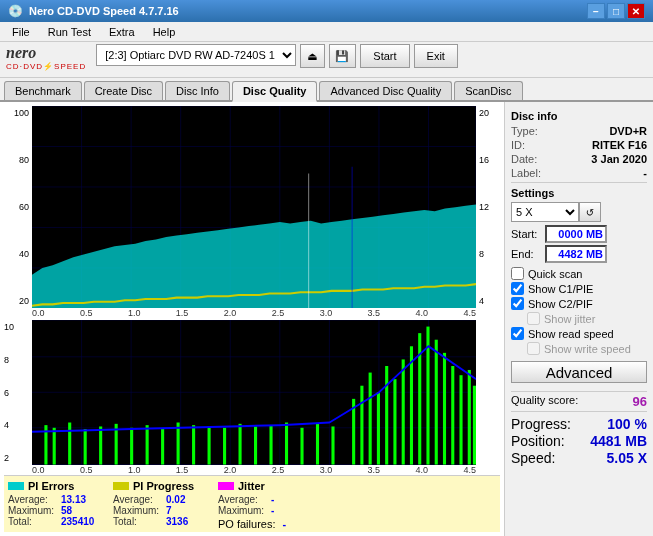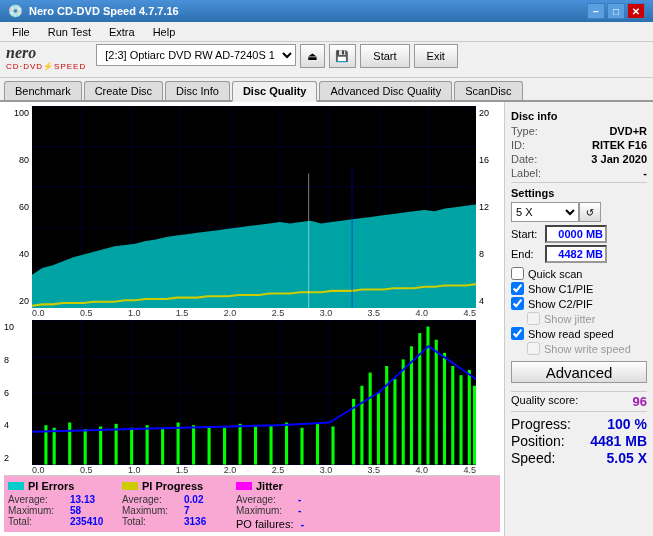--- a/index.html
+++ b/index.html
@@ -125,28 +125,28 @@
       border-right: 1px solid #ccc;
       padding: 4px;
       display: flex;
       flex-direction: column;
     }
     
     
     .legend {
       display: flex;
       padding: 4px 4px 2px 4px;
-      background: #f9a8d4;
+      background: #fef9c3;
       border-top: 1px solid #ccc;
       gap: 12px;
     }
     .legend-group { display: flex; flex-direction: column; }
     .legend-title { display: flex; align-items: center; gap: 4px; font-size: 11px; font-weight: bold; margin-bottom: 2px; }
     .legend-swatch { width: 16px; height: 8px; display: inline-block; }
-    .legend-row { display: flex; gap: 12px; font-size: 10px; }
+    .legend-row { display: flex; gap: 3px; font-size: 10px; }
     .legend-label { color: #333; min-width: 50px; }
     .legend-val { color: #00f; font-weight: bold; min-width: 40px; }
     
     
     .right-panel {
       width: 148px;
       background: #f0f0f0;
       padding: 4px 6px;
       font-size: 11px;
       overflow-y: auto;

